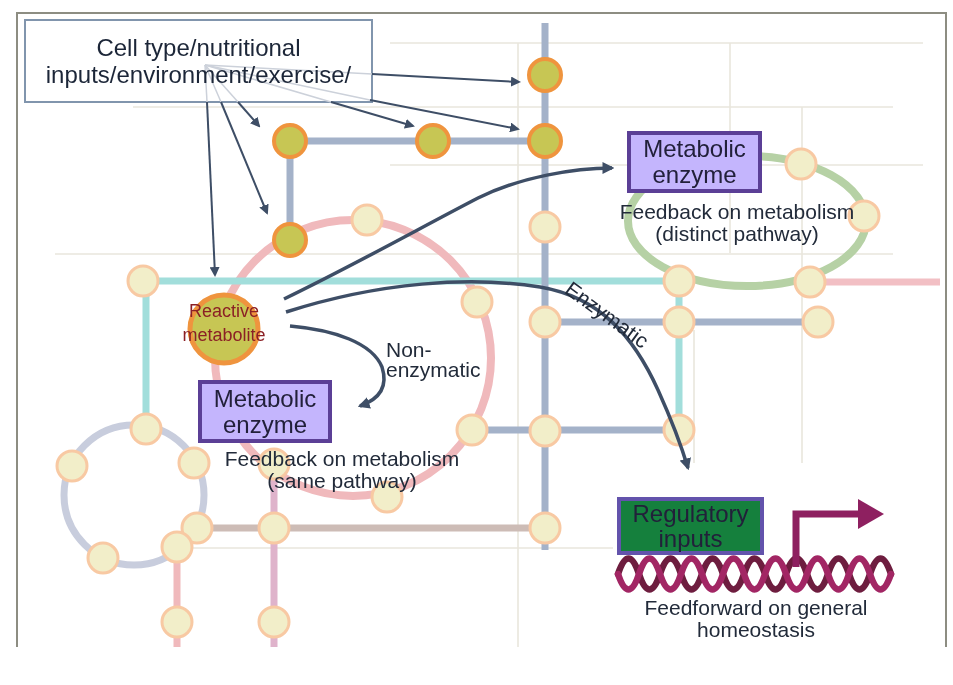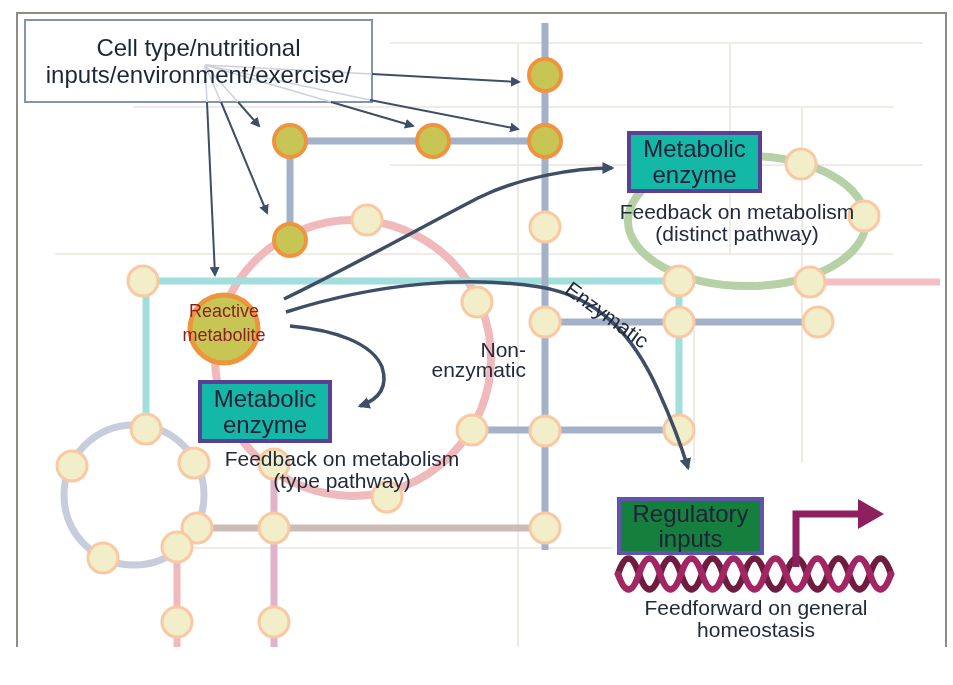--- a/index.html
+++ b/index.html
@@ -2,30 +2,30 @@
 <html><head>
 <meta charset="utf-8">
 <style>
   html,body{margin:0;padding:0;background:#fff;}
   #fig{position:relative;width:953px;height:647px;background:#ffffff;overflow:hidden;
        font-family:"Liberation Sans", sans-serif;}
   #fig svg{position:absolute;left:0;top:0;}
   .txt{position:absolute;color:#222b3a;text-align:center;}
   .lbl-box-text{left:25px;top:20px;width:347px;height:82px;display:flex;flex-direction:column;
        justify-content:center;font-size:24px;line-height:27px;color:#1c2638;}
-  .pbox{position:absolute;background:#14b8a6;border:4px solid #5b3f96;display:flex;flex-direction:column;
+  .pbox{position:absolute;background:#c4b5fd;border:4px solid #5b3f96;display:flex;flex-direction:column;
        justify-content:center;text-align:center;font-size:24px;line-height:26px;color:#22203a;box-sizing:border-box;}
   .pbox.enzyme-top{left:627px;top:131px;width:135px;height:62px;}
   .pbox.enzyme-bottom{left:198px;top:380px;width:134px;height:63px;}
   .pbox.regulatory{left:617px;top:497px;width:147px;height:58px;border-color:#6353ac;background:#15803d;line-height:25px;}
   .cap{font-size:21px;line-height:21.5px;}
   .cap.distinct{left:592px;top:201px;width:290px;}
   .cap.same{left:197px;top:448px;width:290px;}
   .cap.feedforward{left:611px;top:597px;width:290px;}
-  .cap.nonenz{left:386px;top:340px;width:140px;text-align:right;line-height:20px;}
+  .cap.nonenz{left:386px;top:340px;width:140px;text-align:left;line-height:20px;}
   .cap.enz{left:546px;top:304px;width:122px;transform:rotate(36deg);}
   .cap.reactive{left:134px;top:299px;width:180px;font-size:18px;line-height:24px;color:#8b2025;}
 </style>
 </head>
 <body>
 
 <div id="fig">
 
 <svg width="953" height="685" viewBox="0 0 953 685">
   <defs>
@@ -167,21 +167,21 @@
   <div>Feedback on metabolism</div>
   <div>(distinct pathway)</div>
 </div>
 
 <div class="pbox enzyme-bottom">
   <span>Metabolic</span>
   <span>enzyme</span>
 </div>
 <div class="txt cap same">
   <div>Feedback on metabolism</div>
-  <div>(type pathway)</div>
+  <div>(same pathway)</div>
 </div>
 
 <div class="pbox regulatory">
   <span>Regulatory</span>
   <span>inputs</span>
 </div>
 <div class="txt cap feedforward">
   <div>Feedforward on general</div>
   <div>homeostasis</div>
 </div>

